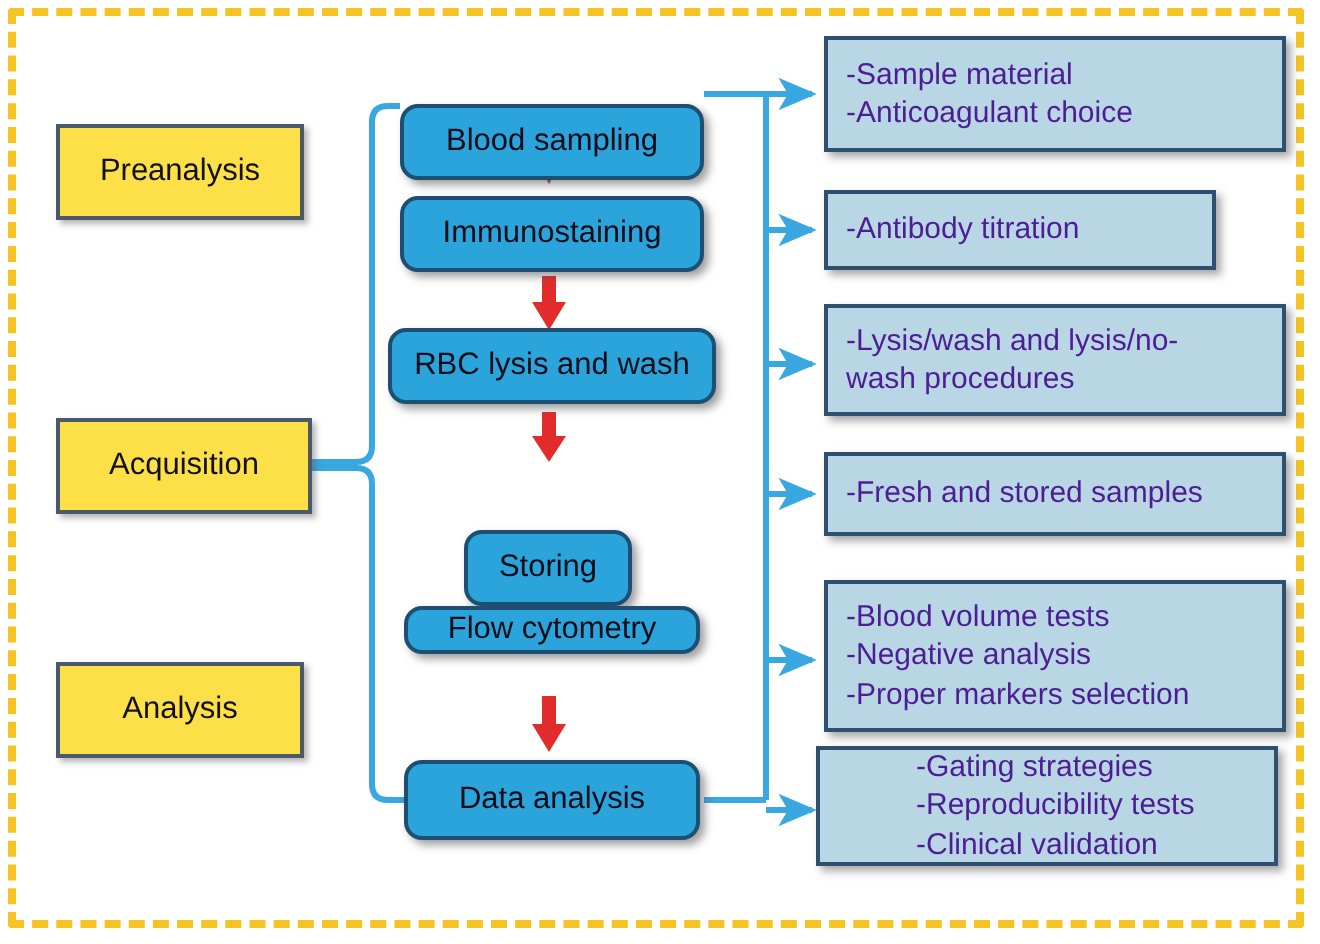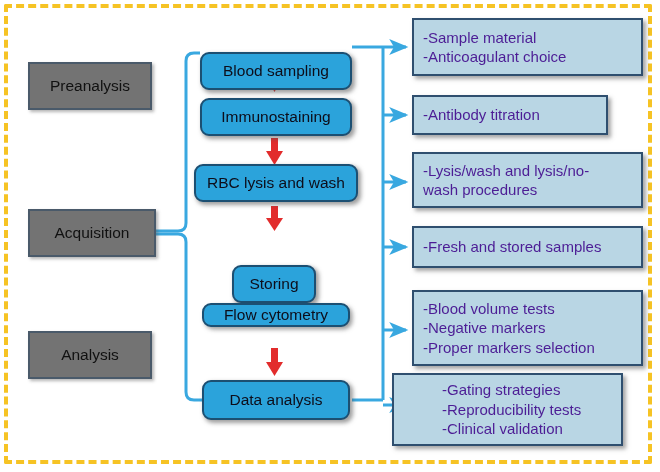--- a/index.html
+++ b/index.html
@@ -24,21 +24,21 @@
     width: 648px;
     height: 460px;
     border: 4px dashed #f6c324;
     box-sizing: border-box;
     border-radius: 2px;
   }
 
   
   .phase {
     position: absolute;
-    background: #737373;
+    background: #fde047;
     border: 2px solid #4a5a6a;
     box-sizing: border-box;
     display: flex;
     align-items: center;
     justify-content: center;
     color: #111111;
     font-size: 15.5px;
     box-shadow: 2px 2px 3px rgba(90,90,90,0.45);
   }
 
@@ -184,23 +184,23 @@
     <span class="line">-Lysis/wash and lysis/no-</span>
     <span class="line">wash procedures</span>
   </div>
 
   <div class="note" style="left:412px; top:226px; width:231px; height:42px;">
     <span class="line">-Fresh and stored samples</span>
   </div>
 
   <div class="note" style="left:412px; top:290px; width:231px; height:76px;">
     <span class="line">-Blood volume tests</span>
-    <span class="line">-Negative markers</span>
+    <span class="line">-Negative analysis</span>
     <span class="line">-Proper markers selection</span>
   </div>
 
-  <div class="note" style="left:392px; top:373px; width:231px; height:73px;padding-left:48px;">
+  <div class="note" style="left:408px; top:373px; width:231px; height:60px;padding-left:48px;">
     <span class="line">-Gating strategies</span>
     <span class="line">-Reproducibility tests</span>
     <span class="line">-Clinical validation</span>
   </div>
 
 </div>
 
 </body></html>

